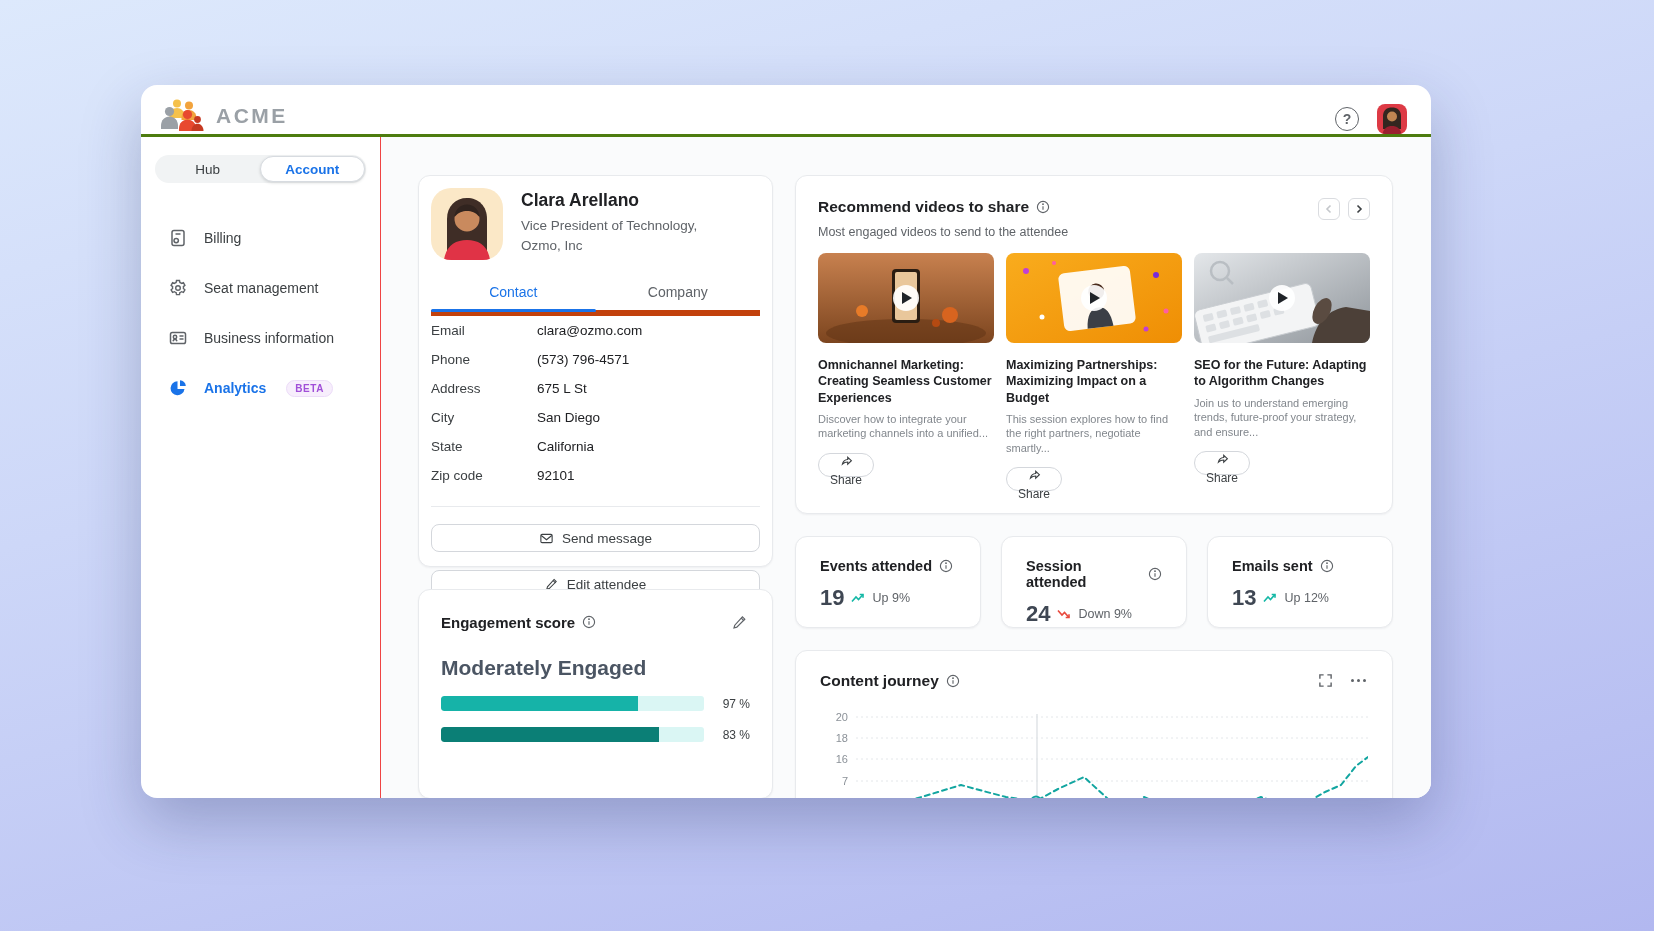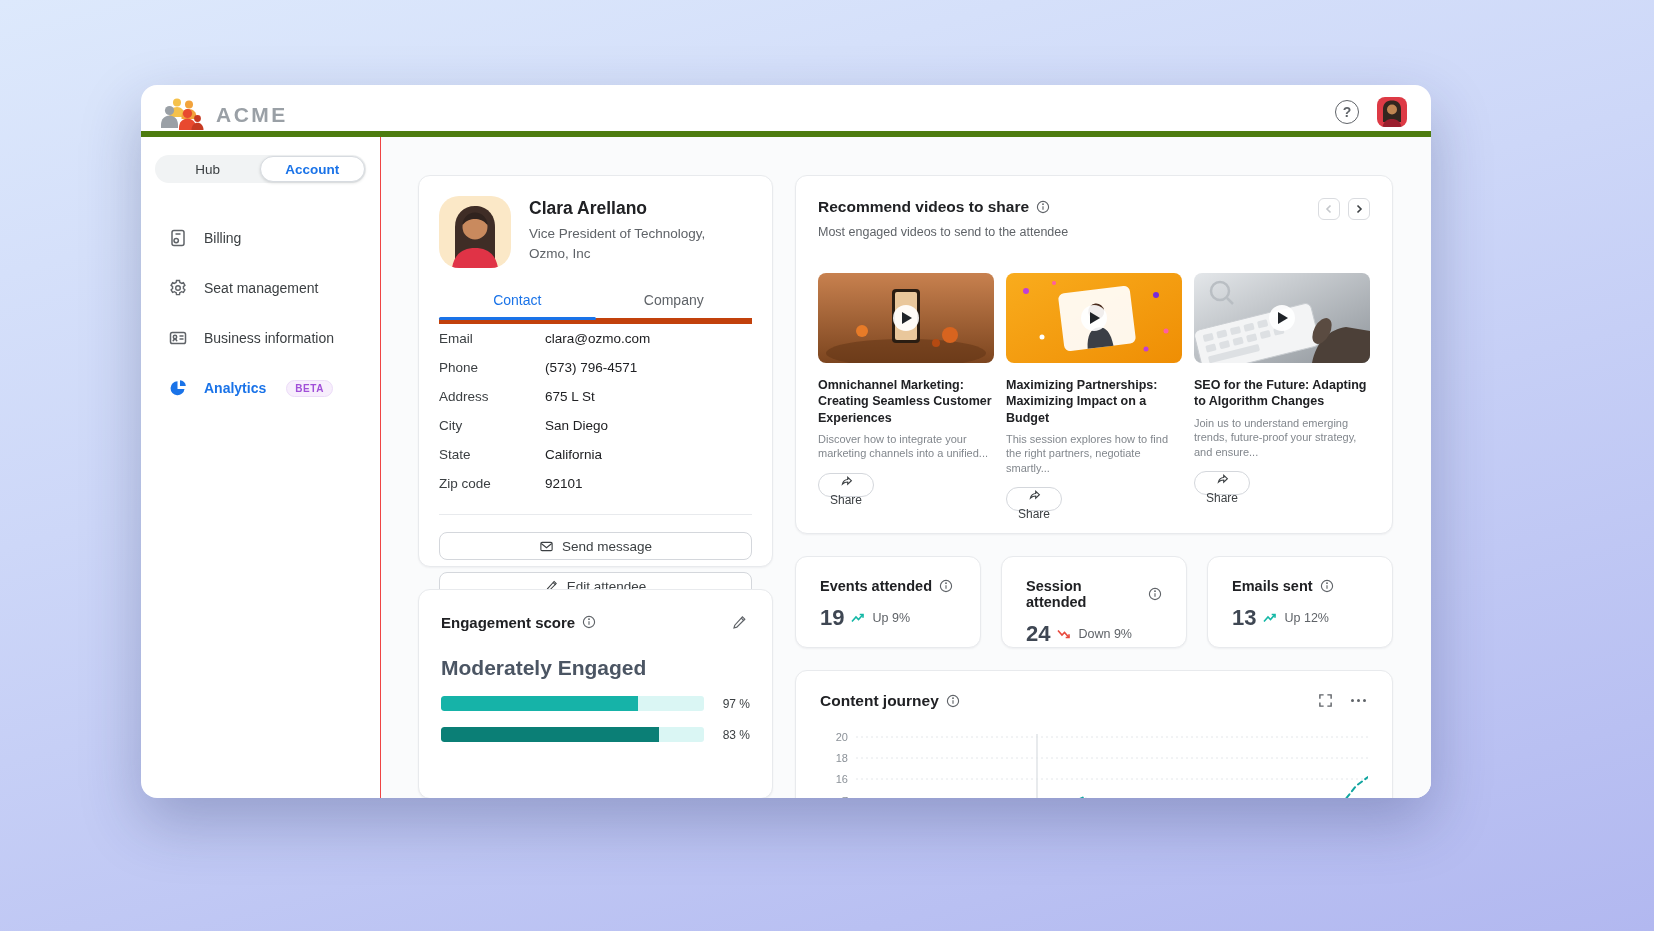--- a/index.html
+++ b/index.html
@@ -10,22 +10,22 @@
     color:#202124;
     position:relative;
   }
   .window {
     position:absolute; left:141px; top:85px; width:1290px; height:713px;
     background:#fff; border-radius:16px; overflow:hidden;
     box-shadow:0 24px 60px rgba(30,41,92,.28);
     display:flex; flex-direction:column;
   }
   
-  .topbar { height:52px; flex:0 0 52px; display:flex; align-items:flex-start;
-    justify-content:space-between; padding:12px 24px 0 19px; border-bottom:6px solid #4d7c0f; }
+  .topbar { height:52px; flex:0 0 52px; display:flex; align-items:flex-end;
+    justify-content:space-between; padding:12px 24px 0 19px; border-bottom:3px solid #4d7c0f; }
   .brand { display:flex; align-items:center; gap:10px; }
   .brand-name { font-size:21px; font-weight:700; letter-spacing:2.5px; color:#9aa0a6; }
   .topbar-right { display:flex; align-items:center; gap:18px; }
   .help-btn { width:24px; height:24px; border-radius:50%; border:1.6px solid #5f6368;
     display:flex; align-items:center; justify-content:center; font-size:14px; font-weight:700;
     color:#5f6368; background:#fff; cursor:pointer; }
   .avatar-sm { width:30px; height:30px; border-radius:8px; overflow:hidden; display:block; }
   
   .body-row { flex:1; display:flex; min-height:0; }
   .sidebar { width:240px; flex:0 0 240px; border-right:1px solid #ef4444; padding:18px 14px 0; }
@@ -43,58 +43,58 @@
   .nav-item .nicon { width:20px; height:20px; display:flex; }
   .nav-item.active { color:#1a73e8; font-weight:700; }
   .beta-badge { margin-left:4px; font-size:10px; font-weight:700; letter-spacing:.6px;
     color:#a14fd8; background:#f7eefc; border:1px solid #ecdcf8; border-radius:10px; padding:2px 8px; }
   
   .card { background:#fff; border:1px solid #e8eaed; border-radius:12px;
     box-shadow:0 1px 2px rgba(16,24,40,.05); }
   .col-left { width:355px; flex:0 0 355px; display:flex; flex-direction:column; gap:22px; }
   .col-right { flex:1; display:flex; flex-direction:column; gap:22px; min-width:0; }
   
-  .contact-card { padding:20px; height:392px; }
+  .contact-card { padding:12px; height:392px; }
   .profile-head { display:flex; gap:18px; }
   .avatar-lg { width:72px; height:72px; border-radius:20px; overflow:hidden; flex:0 0 72px; }
   .profile-name { font-size:17.5px; font-weight:700; color:#202124; margin-top:2px; }
   .profile-title { font-size:13.5px; color:#5f6368; line-height:1.45; margin-top:5px; max-width:190px; }
   .tabs { display:flex; margin-top:24px; border-bottom:6px solid #c2410c; }
   .tab { flex:1; text-align:center; padding-bottom:10px; font-size:14px; color:#5f6368;
     cursor:pointer; position:relative; background:none; border:none; font-family:inherit; }
   .tab.active { color:#1a73e8; font-weight:500; }
   .tab.active::after { content:""; position:absolute; left:0; right:0; bottom:-1.5px; height:3px;
     background:#1a73e8; border-radius:2px; }
   .fields { }
   .field-row { display:flex; align-items:center; height:29px; font-size:13.5px; }
   .field-label { width:106px; color:#3c4043; }
   .field-value { color:#202124; }
   .divider { border-top:1px solid #e8eaed; margin:16px 0 17px; }
   .action-btn { width:100%; height:28px; border:1px solid #d4d7dc; border-radius:8px; background:#fff;
     display:flex; align-items:center; justify-content:center; gap:8px; font-size:13.5px; font-weight:500;
     color:#3c4043; cursor:pointer; font-family:inherit; }
-  .action-btn + .action-btn { margin-top:12px; }
+  .action-btn + .action-btn { margin-top:18px; }
   
   .engagement-card { padding:22px; min-height:210px; }
   .eng-head { display:flex; align-items:center; justify-content:space-between; }
   .card-title { font-size:15px; font-weight:700; color:#202124; display:flex; align-items:center; gap:7px; }
   .eng-level { font-size:21px; font-weight:700; color:#4b5563; margin-top:24px; }
   .bar-row { display:flex; align-items:center; gap:12px; margin-top:16px; }
   .bar-track { flex:1; height:15px; border-radius:3px; background:#daf6f4; overflow:hidden; }
   .bar-fill { height:100%; border-radius:3px 0 0 3px; }
   .bar-label { width:34px; font-size:12px; color:#3c4043; text-align:right; }
   .icon-btn { background:none; border:none; cursor:pointer; display:flex; padding:2px; }
   
   .videos-card { padding:22px; }
   .videos-head { display:flex; justify-content:space-between; align-items:flex-start; }
   .videos-sub { font-size:12.5px; color:#5f6368; margin-top:9px; }
   .carousel { display:flex; gap:8px; }
   .car-btn { width:22px; height:22px; border-radius:6px; border:1px solid #dadce0; background:#fff;
     display:flex; align-items:center; justify-content:center; cursor:pointer; }
-  .tiles { display:flex; gap:12px; margin-top:34px; }
+  .tiles { display:flex; gap:12px; margin-top:14px; }
   .tile { width:176px; display:flex; flex-direction:column; }
   .thumb { width:176px; height:90px; border-radius:8px; overflow:hidden; cursor:pointer; position:relative; }
   .tile-title { font-size:12.5px; font-weight:700; line-height:1.3; color:#202124; margin-top:14px;
     min-height:32px; }
   .tile-desc { font-size:11px; line-height:1.32; color:#82878d; margin-top:6px; min-height:28px; }
   .share-btn { margin-top:12px; align-self:flex-start; height:24px; border-radius:13px;
     border:1px solid #d4d7dc; background:#fff; display:flex; align-items:center; gap:6px;
     padding:0 11px; font-size:12px; font-weight:500; color:#3c4043; cursor:pointer; font-family:inherit;flex-direction:column; }
   
   .stats-row { display:flex; gap:20px; }

